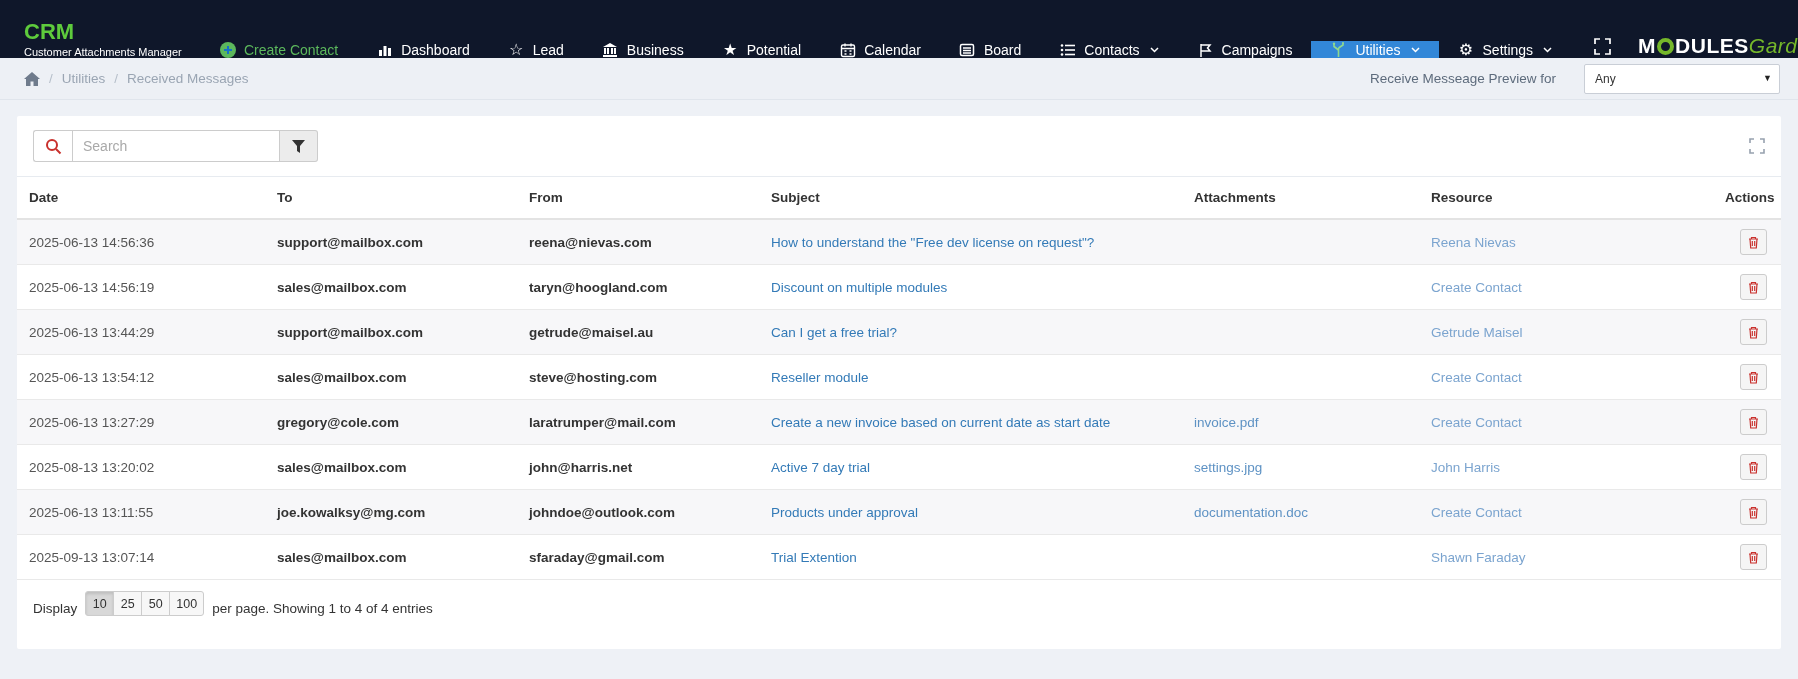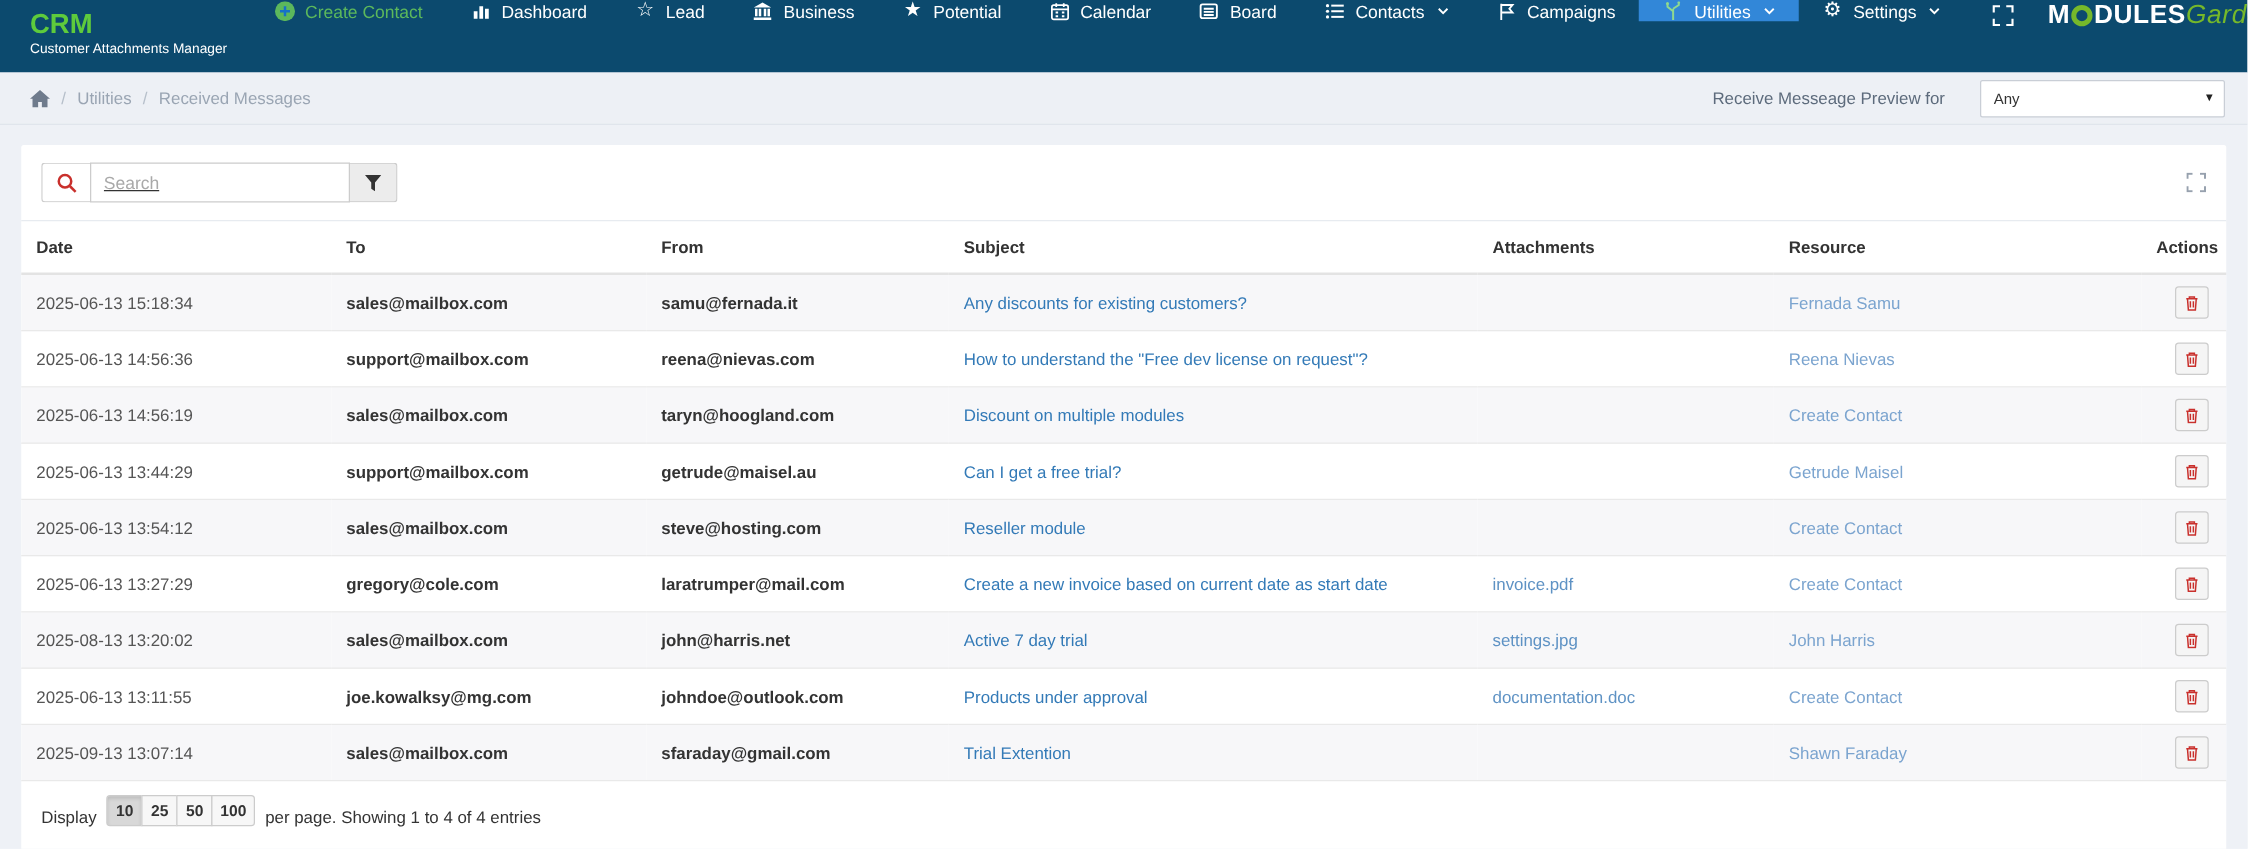--- a/index.html
+++ b/index.html
@@ -1,20 +1,20 @@
 <!DOCTYPE html>
 <html><head>
 <meta charset="utf-8">
 <style>
   * { margin:0; padding:0; box-sizing:border-box; }
   html,body { width:1798px; height:679px; overflow:hidden;
     font-family:"Liberation Sans", sans-serif; background:#eef1f6; }
 
   
-  .navbar { height:58px; background:#0c4a6e; display:flex; align-items:flex-start; color:#fff; }
+  .navbar { height:58px; background:#0f172a; display:flex; align-items:flex-end; color:#fff; }
   .brand { padding:6px 20px 0 24px; min-width:200px; cursor:pointer; }
   .brand-title { color:#5ecb3c; font-size:22px; font-weight:bold; line-height:26px; }
   .brand-sub { color:#fff; font-size:11px; margin-top:1px; white-space:nowrap; }
   .nav-menu { display:flex; align-items:stretch; flex:1; }
   .nav-item { display:flex; align-items:center; gap:8px; padding:0 19px; font-size:14px;
     color:#fff; cursor:pointer; position:relative; white-space:nowrap; }
   .nav-item + .nav-item::before { content:""; position:absolute; left:0; top:17px; bottom:17px;
     width:1px; background:rgba(255,255,255,.22); }
   .nav-item.green { color:#5cb85c; }
   .nav-item.active { background:#3287d8; }
@@ -42,21 +42,21 @@
     padding:0 22px 0 10px; font-family:"Liberation Sans", sans-serif; }
   .sel-caret { position:absolute; right:8px; top:9px; font-size:9px; color:#222; pointer-events:none; }
 
   
   .panel { margin:16px 17px 0 17px; background:#fff; min-height:530px; border-radius:2px; }
   .toolbar { display:flex; align-items:center; padding:14px 16px; border-bottom:1px solid #e7ebf0; }
   .search-group { display:flex; align-items:stretch; }
   .search-ico-box { width:39px; border:1px solid #ccc; border-right:none; border-radius:3px 0 0 3px;
     display:flex; align-items:center; justify-content:center; background:#fff; }
   .search-input { width:208px; height:32px; border:1px solid #ccc; padding:0 10px; font-size:14px;
-    color:#333; outline:none; font-family:"Liberation Sans", sans-serif;text-decoration:underline; }
+    color:#333; outline:none; font-family:"Liberation Sans", sans-serif; }
   .search-input::placeholder { color:#a9a9a9; }
   .filter-btn { width:38px; height:32px; border:1px solid #ccc; border-left:none; background:#ececec;
     border-radius:0 3px 3px 0; display:flex; align-items:center; justify-content:center; cursor:pointer; }
   .panel-expand { margin-left:auto; cursor:pointer; display:inline-flex; }
 
   
   table.msg-table { width:100%; border-collapse:collapse; table-layout:fixed; font-size:13.5px; }
   .msg-table th { text-align:left; font-weight:bold; color:#333; padding:13px 8px 13px 12px;
     border-bottom:2px solid #e3e3e3; }
   .msg-table th:last-child { text-align:right; padding-right:16px; }
@@ -69,21 +69,21 @@
   a.res { color:#7ba4cf; text-decoration:none; cursor:pointer; }
   .del-btn { width:27px; height:26px; border:1px solid #ccc; border-radius:3px; background:#f5f5f5;
     display:inline-flex; align-items:center; justify-content:center; cursor:pointer; }
 
   
   .table-footer { display:flex; align-items:flex-end; gap:8px; padding:11px 16px;
     border-top:1px solid #e9e9e9; font-size:13.5px; color:#333; }
   .size-group { display:inline-flex; }
   .size-btn { min-width:29px; height:25px; padding:0 6px; border:1px solid #ccc; background:#f7f7f7;
     font-size:12.5px; color:#333; display:inline-flex; align-items:center; justify-content:center;
-    cursor:pointer; margin-left:-1px;font-weight:bold; }
+    cursor:pointer; margin-left:-1px; }
   .size-btn:first-child { border-radius:3px 0 0 3px; margin-left:0; }
   .size-btn:last-child { border-radius:0 3px 3px 0; }
   .size-btn.active { background:#d8d8d8; box-shadow:inset 0 2px 3px rgba(0,0,0,.12); }
   .pager-row { display:flex; justify-content:flex-end; padding:22px 18px 0 0; }
 </style>
 </head>
 <body>
 
 <div class="navbar">
   <div class="brand">
@@ -282,33 +282,20 @@
         <th>To</th>
         <th>From</th>
         <th>Subject</th>
         <th>Attachments</th>
         <th>Resource</th>
         <th>Actions</th>
       </tr>
     </thead>
     <tbody>
       <tr>
-        <td>2025-06-13 15:18:34</td>
-        <td class="b">sales@mailbox.com</td>
-        <td class="b">samu@fernada.it</td>
-        <td><a class="subj">Any discounts for existing customers?</a></td>
-        <td><a class="attach"></a></td>
-        <td><a class="res">Fernada Samu</a></td>
-        <td><button class="del-btn">
-              <svg width="11" height="13" viewBox="0 0 11 13" fill="none" stroke="#c9302c" stroke-width="1.2">
-                <path d="M1 3h9M3.5 3V1.5h4V3M2 3l.7 9h5.6L9 3M4.3 5v5M6.7 5v5"></path>
-              </svg>
-            </button></td>
-      </tr>
-      <tr>
         <td>2025-06-13 14:56:36</td>
         <td class="b">support@mailbox.com</td>
         <td class="b">reena@nievas.com</td>
         <td><a class="subj">How to understand the "Free dev license on request"?</a></td>
         <td><a class="attach"></a></td>
         <td><a class="res">Reena Nievas</a></td>
         <td><button class="del-btn">
               <svg width="11" height="13" viewBox="0 0 11 13" fill="none" stroke="#c9302c" stroke-width="1.2">
                 <path d="M1 3h9M3.5 3V1.5h4V3M2 3l.7 9h5.6L9 3M4.3 5v5M6.7 5v5"></path>
               </svg>

